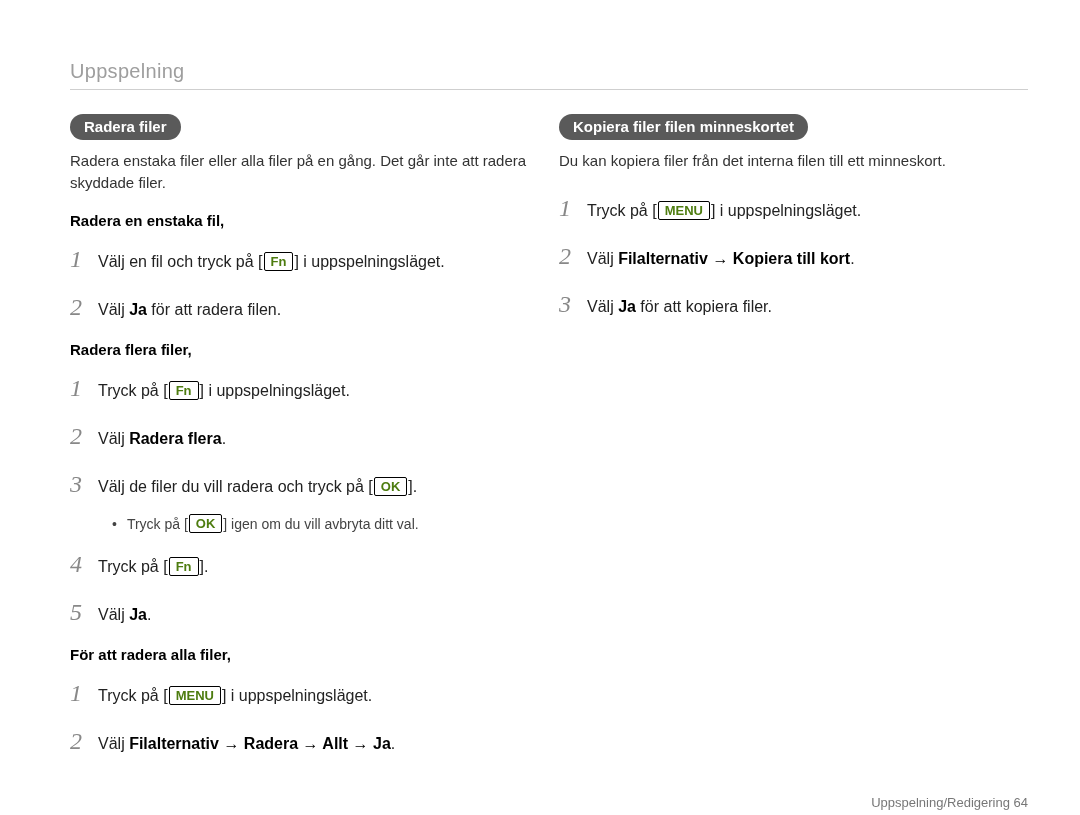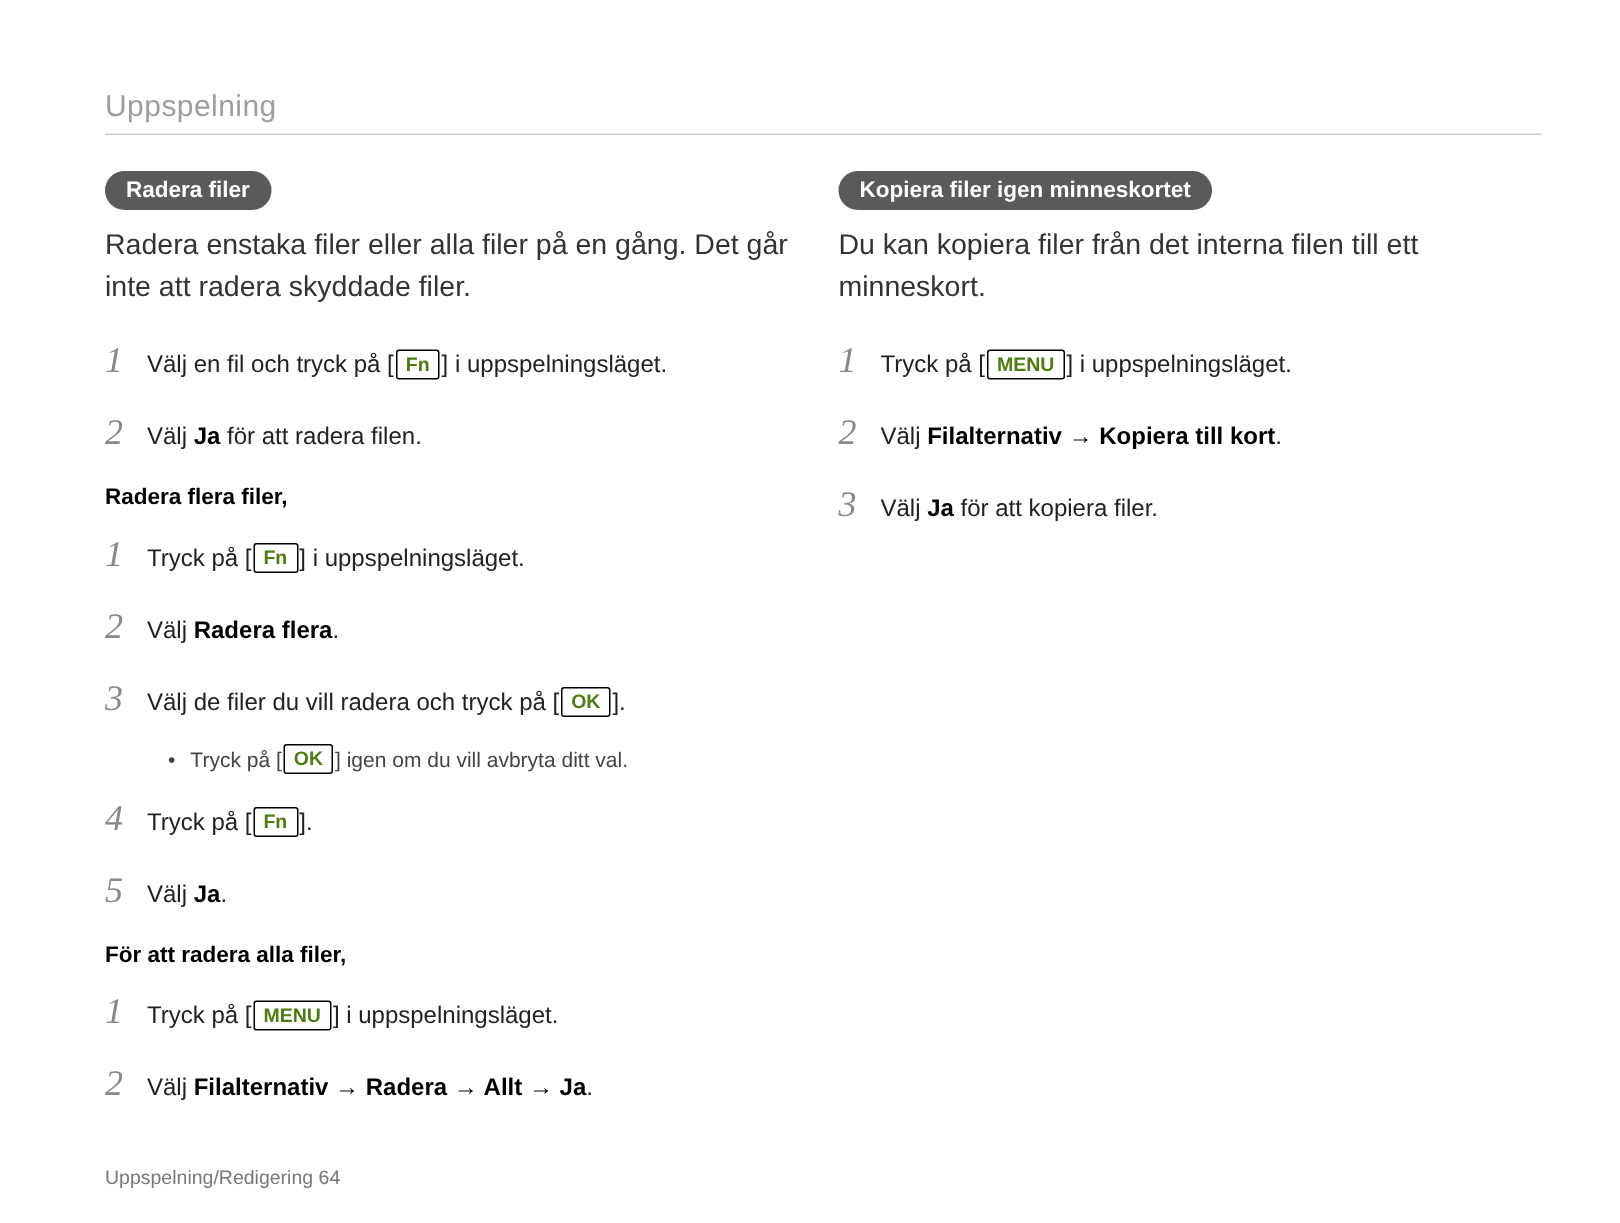--- a/index.html
+++ b/index.html
@@ -42,21 +42,21 @@
       display: inline-block;
       background: #5a5a5a;
       color: #fff;
       font-size: 15px;
       font-weight: 600;
       padding: 4px 14px 5px 14px;
       border-radius: 14px;
       margin-bottom: 10px;
     }
     .intro, .plain {
-      font-size: 19px;
+      font-size: 15px;
       color: #333;
       line-height: 1.45;
       margin-bottom: 18px;
     }
     .subhead {
       font-size: 15px;
       font-weight: 700;
       color: #000;
       margin-bottom: 12px;
       margin-top: 6px;
@@ -102,40 +102,41 @@
       color: #444;
       margin: 4px 0 12px 42px;
       line-height: 1.45;
     }
     .bullet::before {
       content: "•";
       margin-right: 10px;
       font-size: 14px;
     }
     .footer {
-      text-align: left;
+      text-align: right;
       font-size: 13px;
       color: #777;
       margin-top: auto;
       padding-top: 20px;
     }
   </style>
 </head>
 <body>
 
 <div class="page">
   <div class="section-title">Uppspelning</div>
   <hr class="hr">
 
   <div class="columns">
 
     <div class="col">
       <div class="pill">Radera filer</div>
       <div class="intro">Radera enstaka filer eller alla filer på en gång. Det går inte att radera skyddade filer.</div>
 
+      <div class="subhead">Radera en enstaka fil,</div>
       <div class="steps">
         <div class="step">
           <span class="step-num">1</span>
           <span class="step-text">
             <span>Välj en fil och tryck på [</span><span class="btn">Fn</span><span>] i uppspelningsläget.</span>
           </span>
         </div>
         <div class="step">
           <span class="step-num">2</span>
           <span class="step-text">
@@ -194,21 +195,21 @@
         <div class="step">
           <span class="step-num">2</span>
           <span class="step-text">
             <span>Välj </span><b>Filalternativ → Radera → Allt → Ja</b><span>.</span>
           </span>
         </div>
       </div>
     </div>
 
     <div class="col">
-      <div class="pill">Kopiera filer igen minneskortet</div>
+      <div class="pill">Kopiera filer filen minneskortet</div>
       <div class="intro">Du kan kopiera filer från det interna filen till ett minneskort.</div>
 
       <div class="steps">
         <div class="step">
           <span class="step-num">1</span>
           <span class="step-text">
             <span>Tryck på [</span><span class="btn">MENU</span><span>] i uppspelningsläget.</span>
           </span>
         </div>
         <div class="step">

